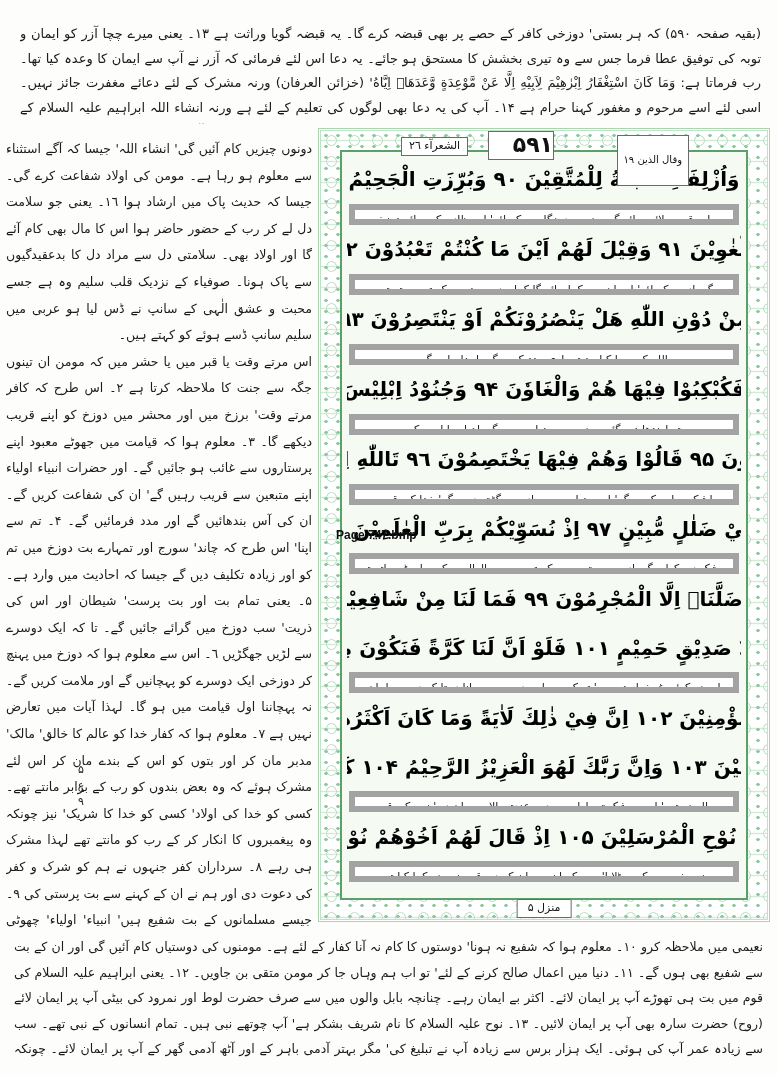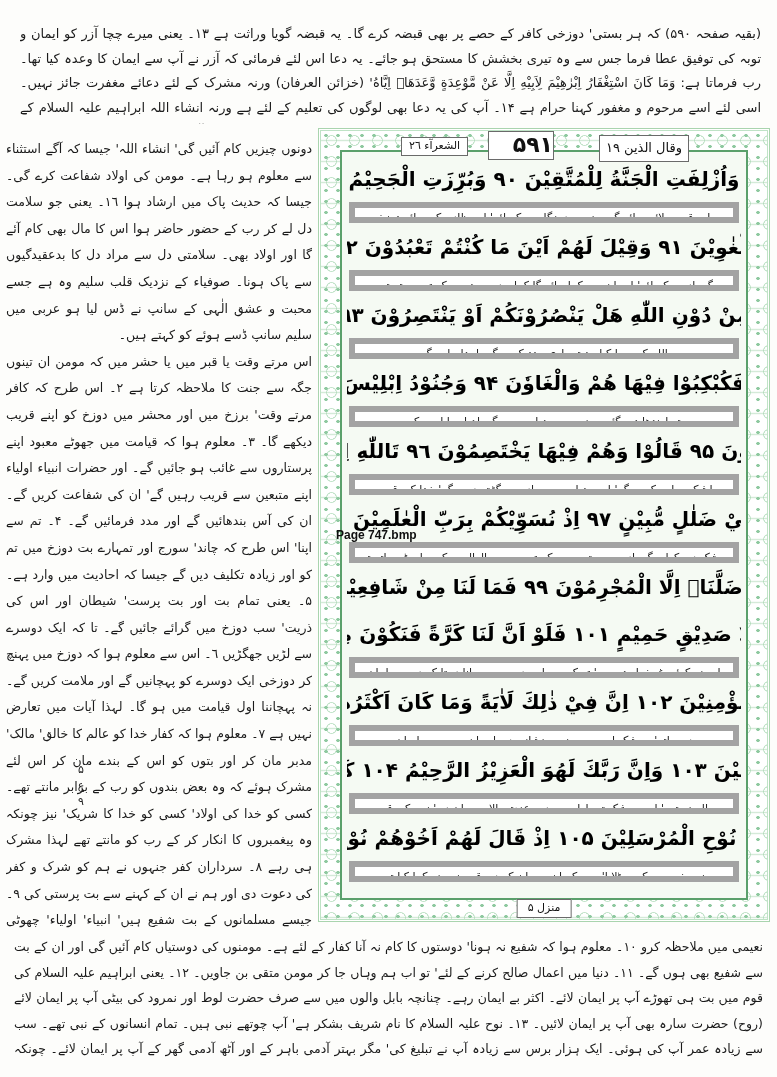--- a/index.html
+++ b/index.html
@@ -52,21 +52,21 @@
   .trans{
     flex:0 0 auto;height:21px;line-height:19px;margin:0 2px;
     direction:rtl;text-align:center;font-size:11px;color:#222;
     background:#ffffff;border:6px solid #a3a3a3;
     white-space:nowrap;overflow:hidden;box-sizing:border-box;
   }
   .box-label{
     position:absolute;z-index:3;background:#ffffff;border:1px solid #6a6a6a;
     direction:rtl;color:#111;
   }
-  .juz-label{top:6px;right:80px;height:17px;line-height:16px;font-size:13px;padding:4px 6px;margin-left:20px;}
+  .juz-label{top:6px;right:80px;height:17px;line-height:16px;font-size:10px;padding:16px 6px;margin-left:20px;}
   .page-number{top:2px;left:169px;width:64px;height:27px;line-height:26px;
     font-size:22px;font-weight:bold;text-align:right;}
   .surah-label{top:8px;left:82px;height:17px;line-height:16px;font-size:11px;padding:0 7px;}
   .manzil-label{bottom:3px;left:50%;transform:translateX(-50%);
     height:17px;line-height:16px;font-size:11px;padding:0 10px;}
   
   .watermark{
     position:absolute;left:336px;top:528px;z-index:5;
     font-family:"Liberation Sans",sans-serif;font-size:12px;font-weight:700;color:#101010;
   }
@@ -109,21 +109,20 @@
     <div class="ayah">فَكُبْكِبُوْا فِيْهَا هُمْ وَالْغَاوٗنَ ۹۴ وَجُنُوْدُ اِبْلِيْسَ</div>
     <div class="trans">تو اوندھا دیے گئے جہنم میں وہ اور سب گمراہ اور ابلیس کے</div>
     <div class="ayah">اَجْمَعُوْنَ ۹۵ قَالُوْا وَهُمْ فِيْهَا يَخْتَصِمُوْنَ ۹٦ تَاللّٰهِ اِنْ كُنَّا</div>
     <div class="trans">لشکر سارے کہیں گے' اور وہ اس میں باہم جھگڑتے ہوں گے' خدا کی قسم</div>
     <div class="ayah">لَفِيْ ضَلٰلٍ مُّبِيْنٍ ۹۷ اِذْ نُسَوِّيْكُمْ بِرَبِّ الْعٰلَمِيْنَ ۹۸</div>
     <div class="trans">بے شک ہم کھلی گمراہی میں تھے جب کہ تمہیں رب العالمین کے برابر ٹھہراتے تھے</div>
     <div class="ayah">وَمَاۤ اَضَلَّنَاۤ اِلَّا الْمُجْرِمُوْنَ ۹۹ فَمَا لَنَا مِنْ شَافِعِيْنَ ۱۰۰</div>
     <div class="ayah">وَلَا صَدِيْقٍ حَمِيْمٍ ۱۰۱ فَلَوْ اَنَّ لَنَا كَرَّةً فَنَكُوْنَ مِنَ</div>
     <div class="trans">اور نہ کوئی غمخوار دوست' تو کسی طرح ہمیں پھر جانا ہوتا کہ ہم مسلمان</div>
     <div class="ayah">الْمُؤْمِنِيْنَ ۱۰۲ اِنَّ فِيْ ذٰلِكَ لَاٰيَةً وَمَا كَانَ اَكْثَرُهُمْ</div>
-    <div class="trans">ہو جاتے' بے شک اس میں ضرور نشانی ہے اور ان میں بہت ایمان</div>
     <div class="ayah">مُّؤْمِنِيْنَ ۱۰۳ وَاِنَّ رَبَّكَ لَهُوَ الْعَزِيْزُ الرَّحِيْمُ ۱۰۴ كَذَّبَتْ</div>
     <div class="trans">والے نہ تھے' اور بے شک تمہارا رب وہی عزت والا مہربان ہے' نوح کی قوم</div>
     <div class="ayah">قَوْمُ نُوْحِ الْمُرْسَلِيْنَ ۱۰۵ اِذْ قَالَ لَهُمْ اَخُوْهُمْ نُوْحٌ اَلَا</div>
     <div class="trans">نے پیغمبروں کو جھٹلایا' جب کہ ان سے ان کے ہم قوم نوح نے کہا کیا تم</div>
   </div>
 
   <div class="box-label manzil-label">منزل ۵</div>
 </div>
 
 <div class="watermark">Page 747.bmp</div>

